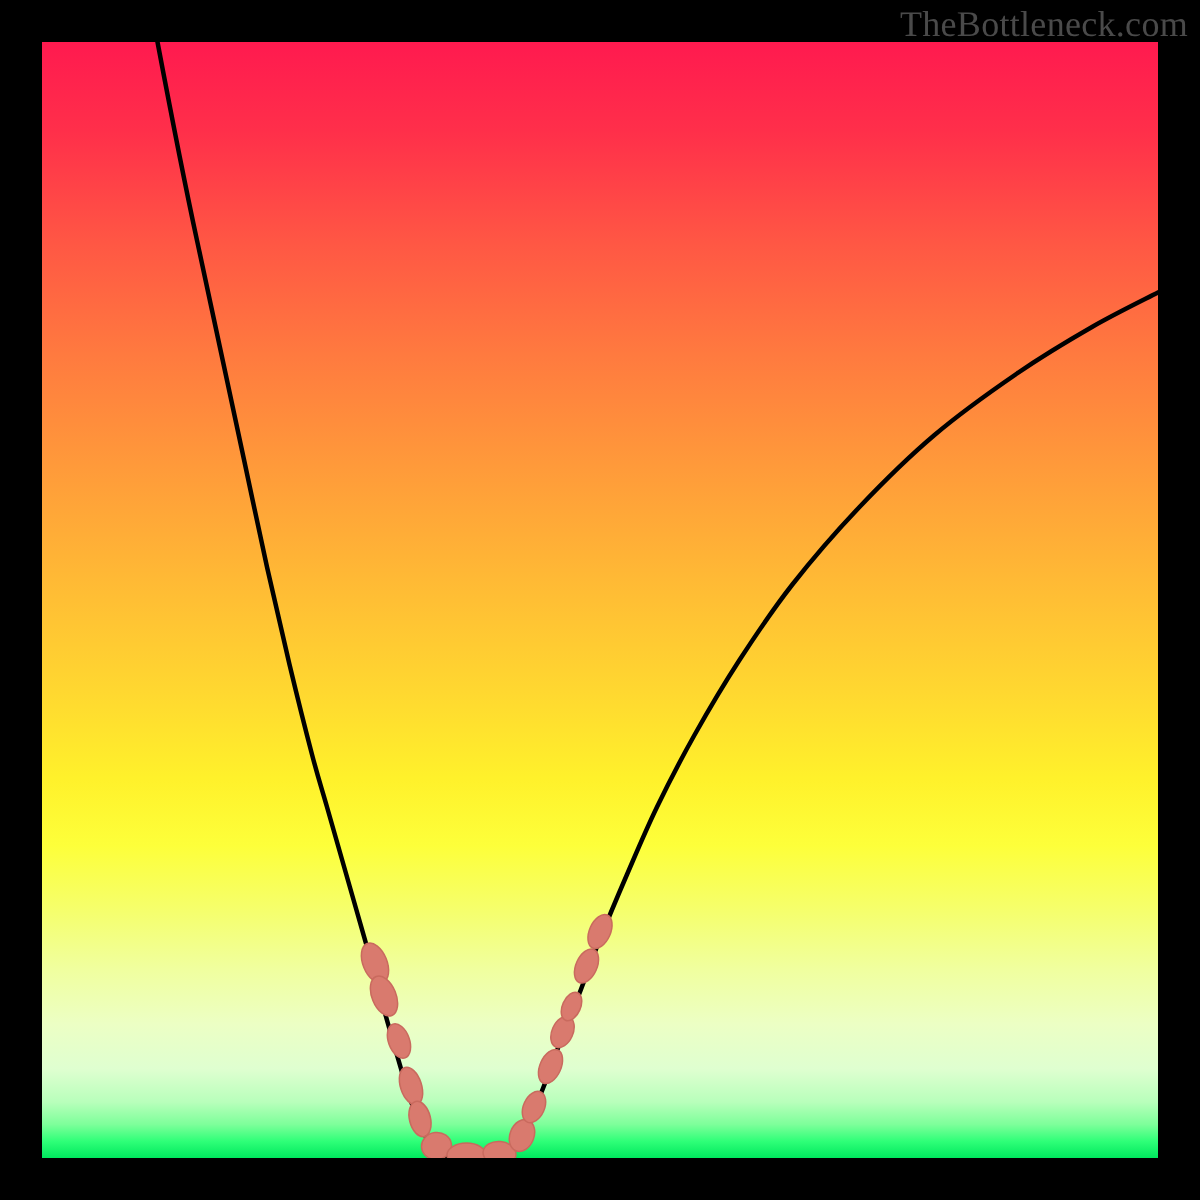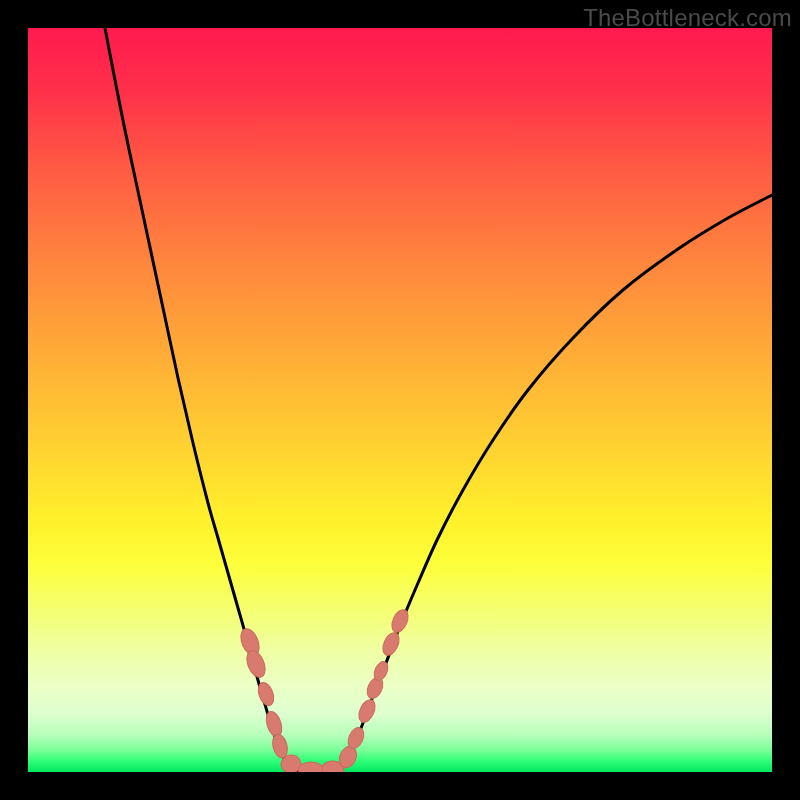--- a/index.html
+++ b/index.html
@@ -11,20 +11,21 @@
     overflow: hidden;
     font-family: Arial, Helvetica, sans-serif;
   }
   .frame {
     position: absolute;
     left: 0;
     top: 0;
     width: 800px;
     height: 800px;
     background: #000;
+    font-family: Liberation Serif, serif;
   }
   .plot-area {
     position: absolute;
     left: 28px;
     top: 28px;
     width: 744px;
     height: 744px;
     overflow: hidden;
   }
   .gradient-bg {

